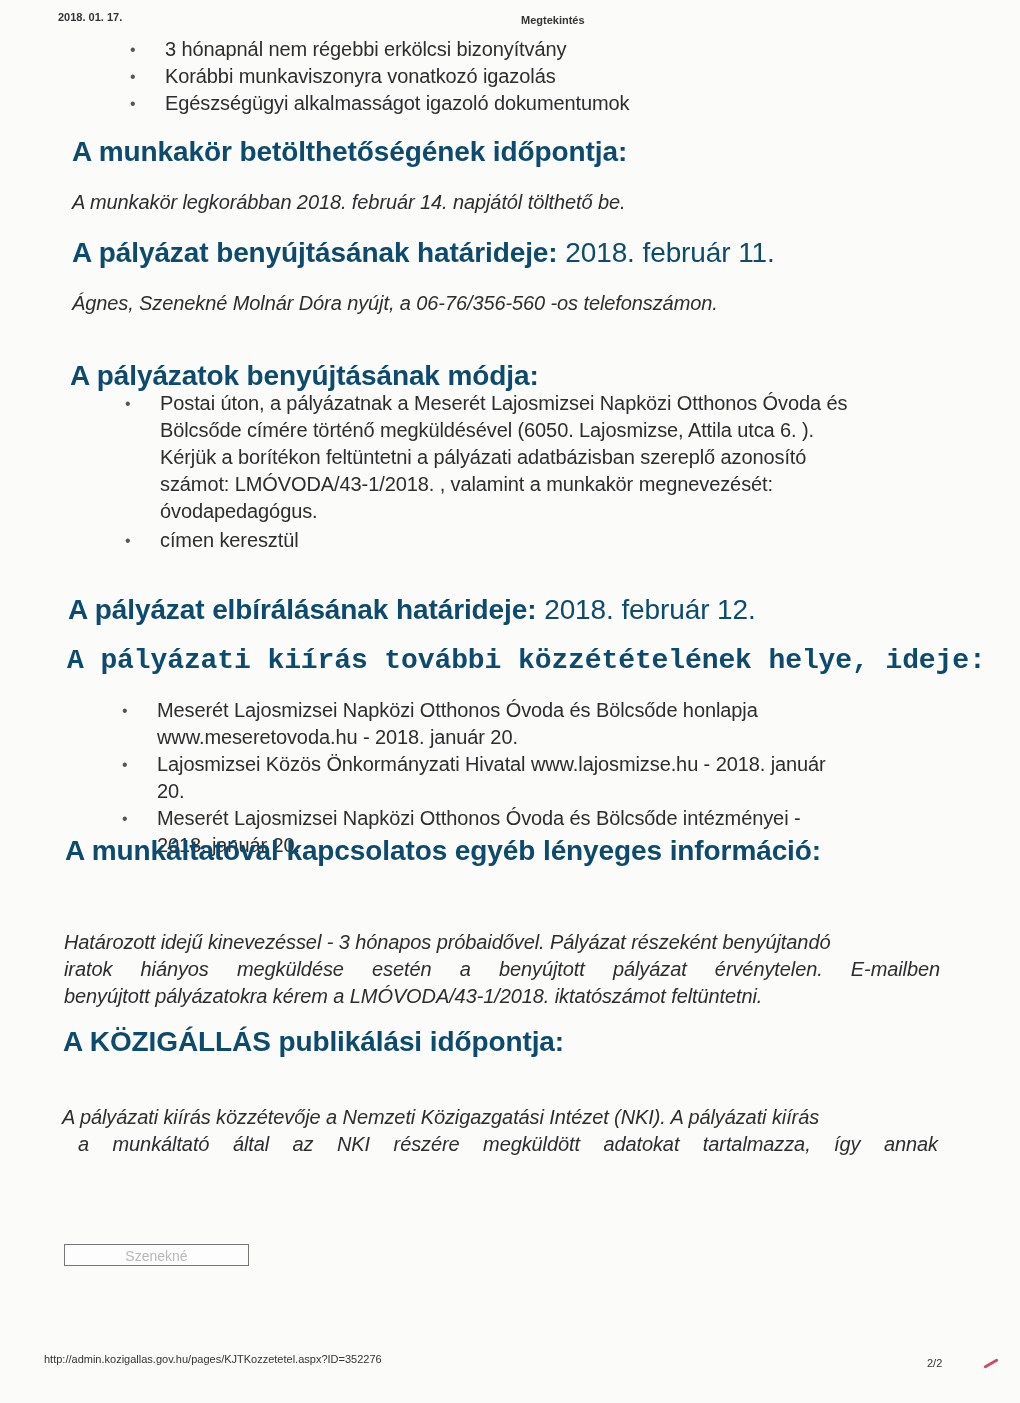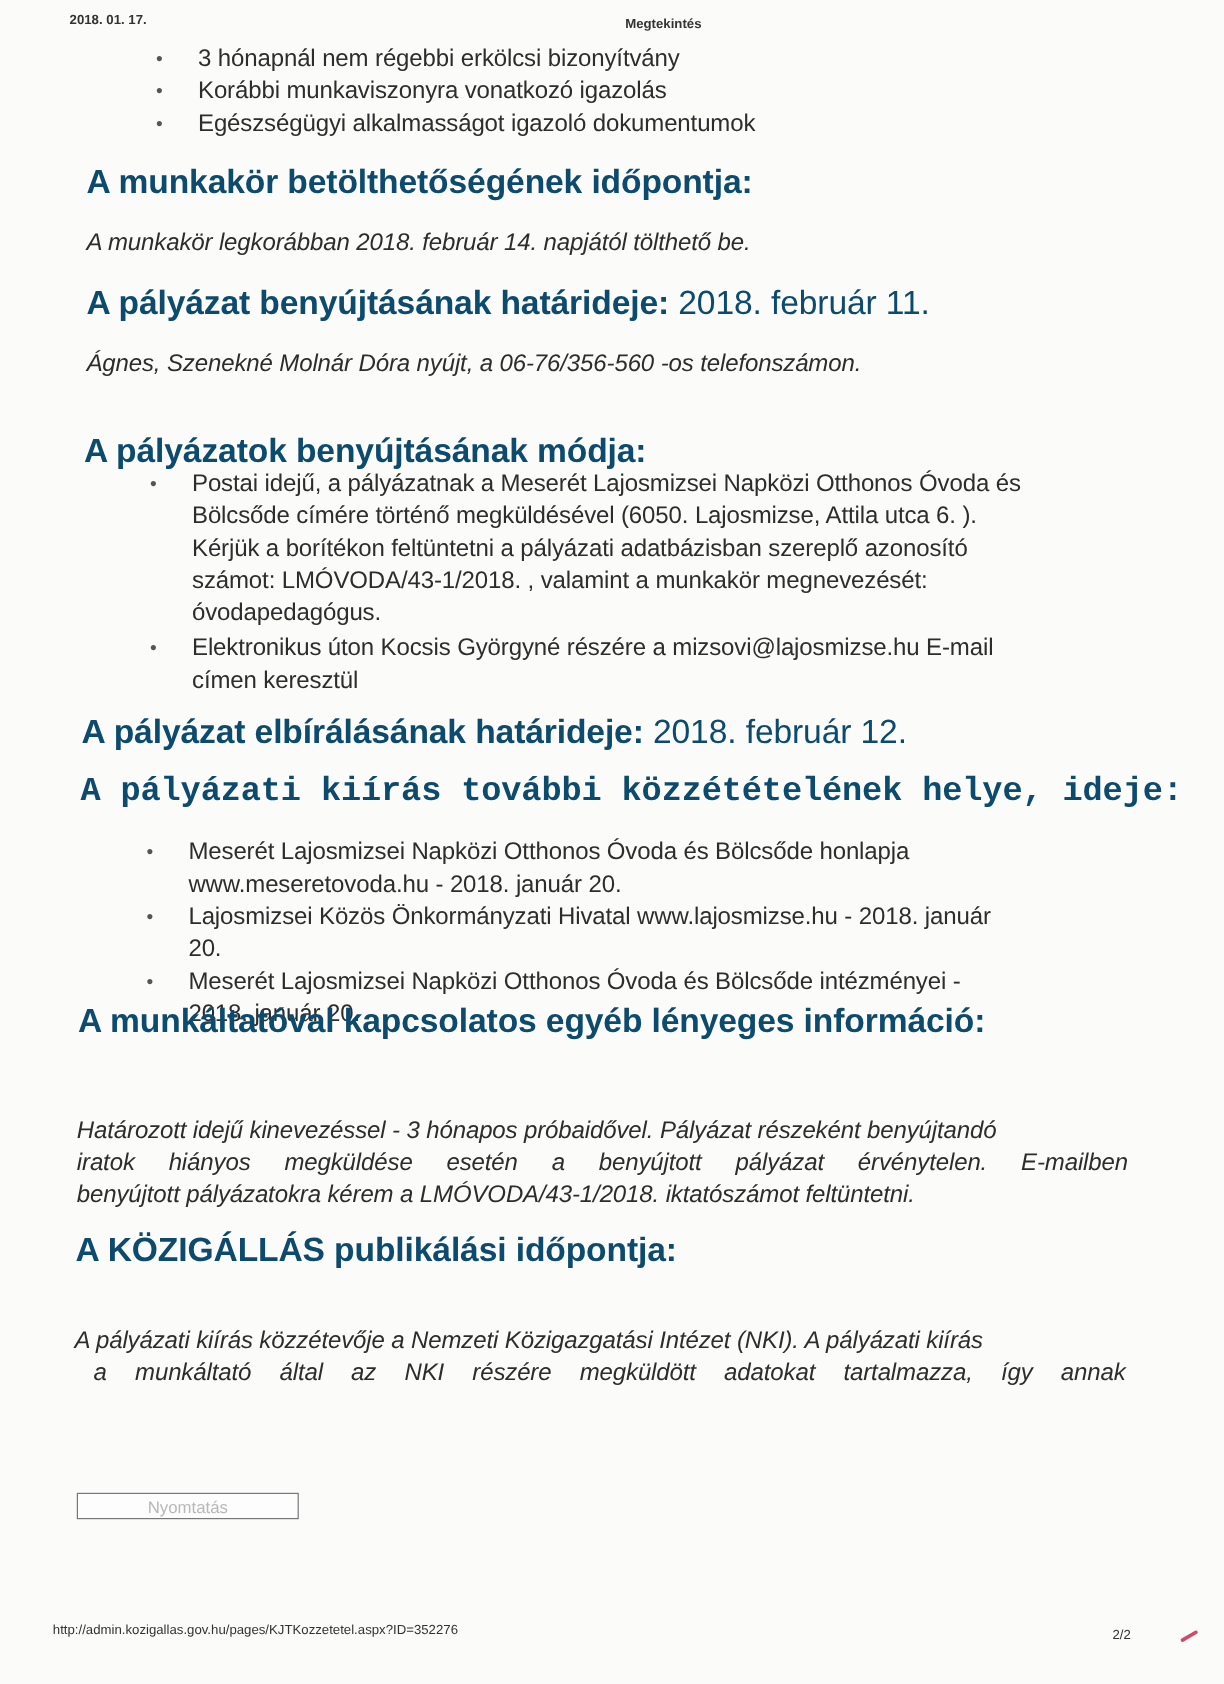--- a/index.html
+++ b/index.html
@@ -50,29 +50,28 @@
 </div>
 
 <div class="abs p" style="left:72px; top:290px;">
   <div>Ágnes, Szenekné Molnár Dóra nyújt, a 06-76/356-560 -os telefonszámon.</div>
 </div>
 
 <div class="abs h" style="left:70px; top:362px;">A pályázatok benyújtásának módja:</div>
 <ul class="abs bl" style="left:160px; top:390px;">
   <li>
       <span class="dot">•</span>
-    <div>Postai idejű, a pályázatnak a Meserét Lajosmizsei Napközi Otthonos Óvoda és</div>
+    <div>Postai úton, a pályázatnak a Meserét Lajosmizsei Napközi Otthonos Óvoda és</div>
     <div>Bölcsőde címére történő megküldésével (6050. Lajosmizse, Attila utca 6. ).</div>
     <div>Kérjük a borítékon feltüntetni a pályázati adatbázisban szereplő azonosító</div>
     <div>számot: LMÓVODA/43-1/2018. , valamint a munkakör megnevezését:</div>
     <div>óvodapedagógus.</div>
   </li>
   <li style="margin-top:2px;">
       <span class="dot">•</span>
-    <div>Elektronikus úton Kocsis Györgyné részére a mizsovi@lajosmizse.hu E-mail</div>
     <div>címen keresztül</div>
   </li>
 </ul>
 
 <div class="abs h" style="left:68px; top:596px;">
   <span>A pályázat elbírálásának határideje:</span>
   <span class="val">2018. február 12.</span>
 </div>
 
 <div class="abs h" style="left:67px; top:647px;font-family:Liberation Mono, monospace;">A pályázati kiírás további közzétételének helye, ideje:</div>
@@ -101,17 +100,17 @@
   <div>benyújtott pályázatokra kérem a LMÓVODA/43-1/2018. iktatószámot feltüntetni.</div>
 </div>
 
 <div class="abs h" style="left:63px; top:1028px;">A KÖZIGÁLLÁS publikálási időpontja:</div>
 
 <div class="abs p" style="left:62px; top:1104px; width:876px;">
   <div>A pályázati kiírás közzétevője a Nemzeti Közigazgatási Intézet (NKI). A pályázati kiírás</div>
   <div style="text-align: justify; text-align-last: justify; margin-left: 16px;">a munkáltató által az NKI részére megküldött adatokat tartalmazza, így annak</div>
 </div>
 
-<div class="btn">Nyomtatás</div>
+<div class="btn">Szenekné</div>
 
 <div class="footer" style="left:44px; top:1353px;">http://admin.kozigallas.gov.hu/pages/KJTKozzetetel.aspx?ID=352276</div>
 <div class="footer" style="left:927px; top:1357px;">2/2</div>
 <div class="pen"></div>
 
 </body></html>

